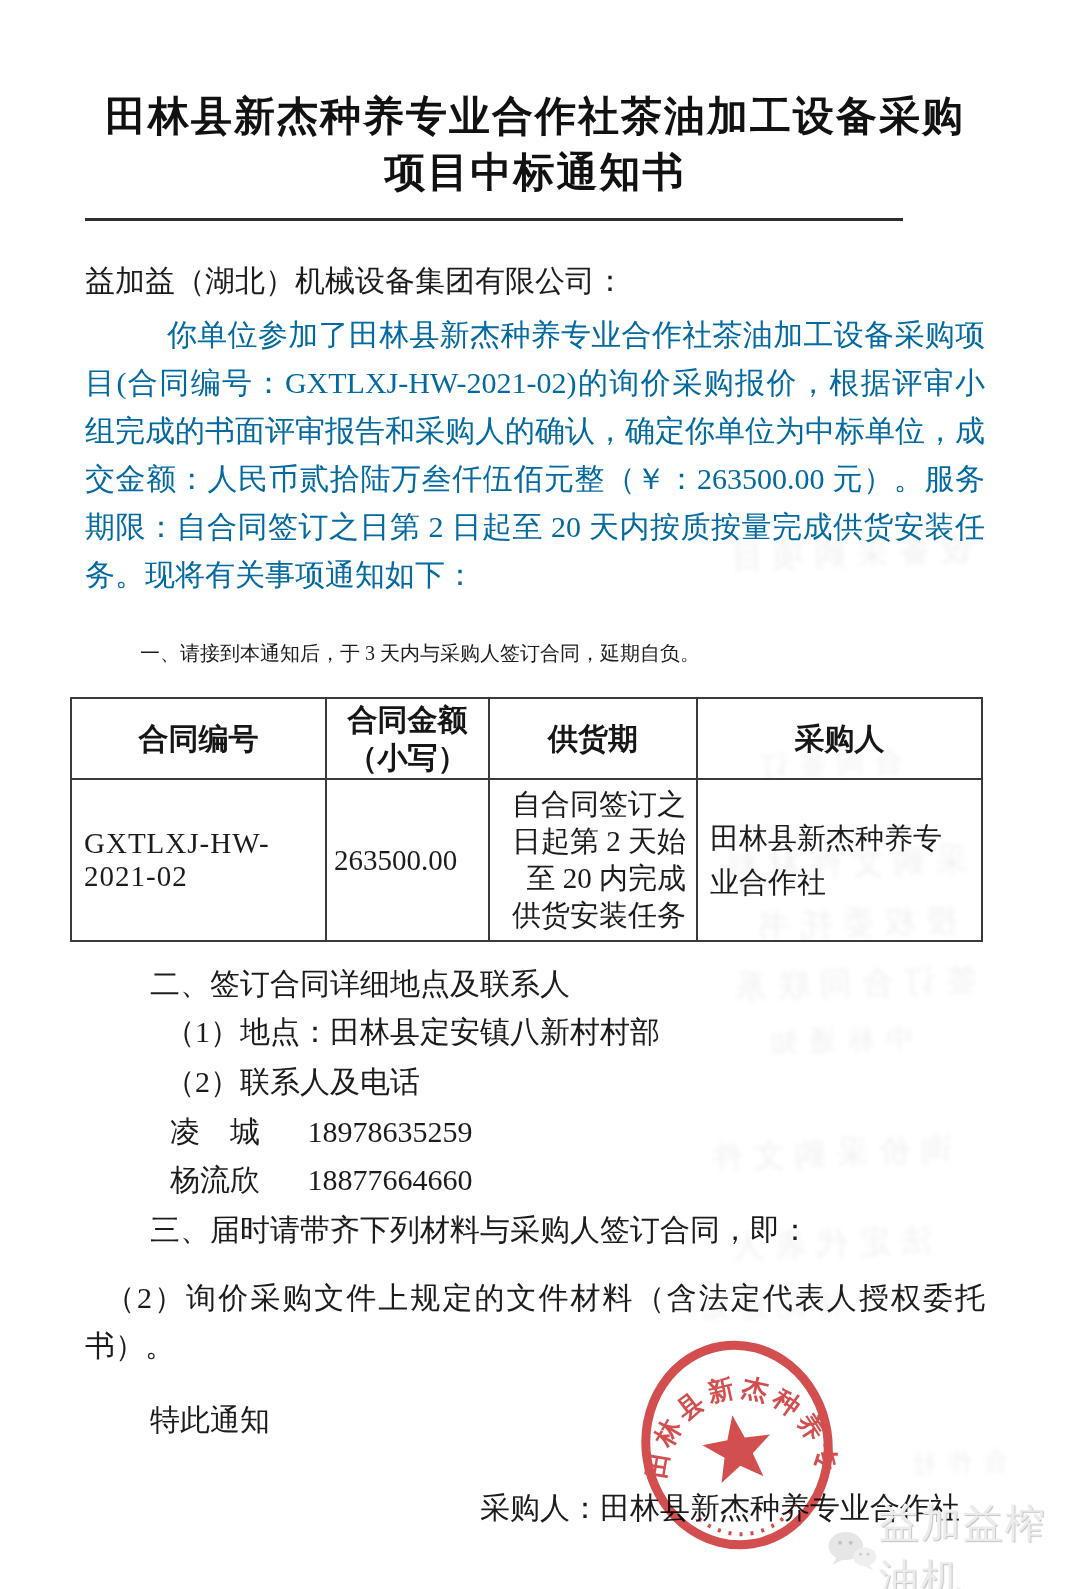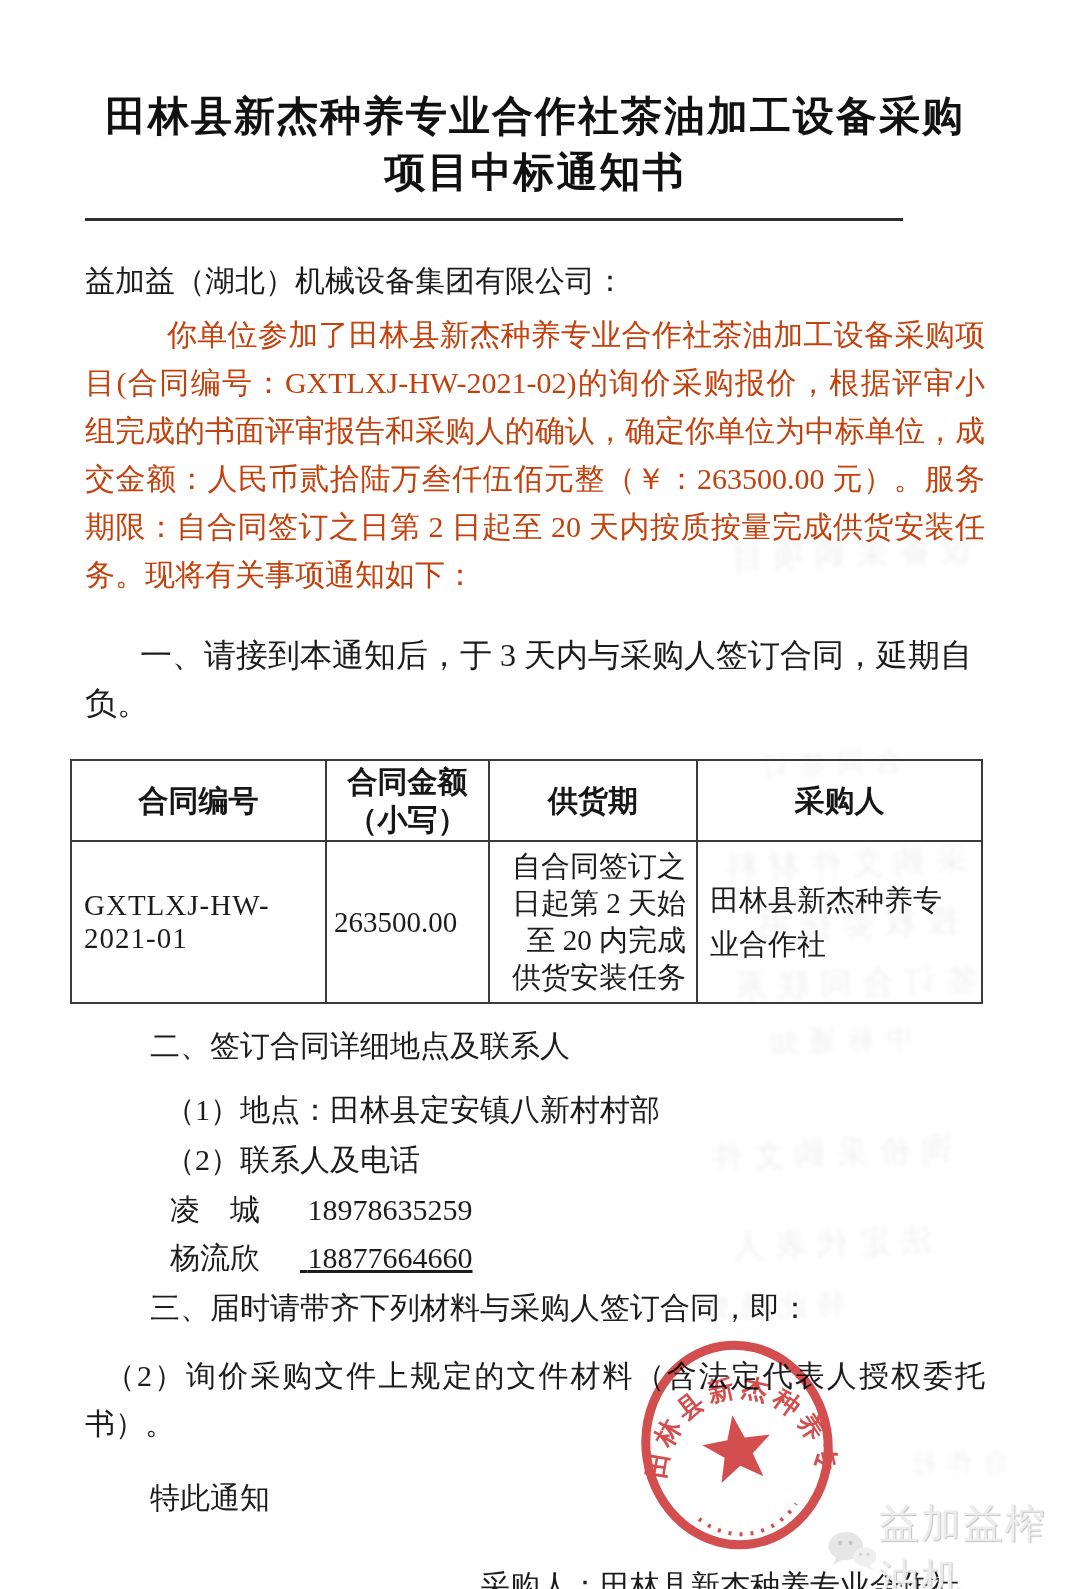--- a/index.html
+++ b/index.html
@@ -6,38 +6,38 @@
   .page{
     position:relative; width:1080px; height:1589px; background:#fff;
     overflow:hidden; color:#1c1c1c;
     font-family:"Liberation Serif","DejaVu Serif",serif;
   }
   .content{padding:88px 95px 0 85px;}
   .title{font-size:41px;font-weight:bold;text-align:center;line-height:56px;letter-spacing:2px;color:#111;}
   .rule{border:none;border-top:3px solid #2e2e2e;width:818px;margin:18px 0 0 0;}
   .line{font-size:30px;line-height:40px;}
   .recipient{margin-top:40px;}
-  .para1{margin-top:10px;font-size:30px;line-height:48px;text-align:justify;text-indent:82px;color:#c2410c;}
-  .item1{font-size:32px;line-height:48px;text-indent:55px;}
+  .para1{margin-top:10px;font-size:30px;line-height:48px;text-align:justify;text-indent:82px;color:#0369a1;}
+  .item1{font-size:20px;line-height:48px;text-indent:55px;}
   table.contract{
     border-collapse:collapse;table-layout:fixed;width:911px;margin:8px 0 0 -15px;
   }
   table.contract th,table.contract td{border:2px solid #3a3a3a;}
   table.contract th{font-size:30px;font-weight:bold;text-align:center;height:77px;white-space:pre-line;line-height:38px;color:#161616;}
   table.contract td{font-size:29px;height:147px;vertical-align:middle;}
   .td-code{text-align:left;padding-left:12px;letter-spacing:1px;}
   .td-amt{text-align:left;padding-left:7px;}
   .td-period{padding:6px 10px;line-height:37px;text-align:right;}
   .td-buyer{padding:6px 12px;line-height:44px;text-align:left;}
   .sec-heading{margin-top:22px;padding-left:65px;}
   .h2a{margin-top:22px;} .h3a{margin-top:10px;}
-  .sec2-item{padding-left:80px;margin-top:24px;}
+  .sec2-item{padding-left:80px;margin-top:8px;}
   .sec2-item2{padding-left:80px;margin-top:10px;}
   .contact-row{padding-left:85px;margin-top:10px;}
-  .contact-row.second{margin-top:8px;text-decoration:underline;}
+  .contact-row.second{margin-top:8px;}
   .contact-name{display:inline-block;width:130px;}
   .sec3-item{margin-top:8px;text-indent:20px;}
   .sec3-item2{margin-top:24px;text-indent:20px;font-size:30px;line-height:48px;text-align:justify;}
   .closing{padding-left:65px;margin-top:0px;}
   .buyer-line{margin-top:48px;padding-left:395px;}
   
   .seal{
     position:absolute;left:636px;top:1334px;width:202px;height:222px;
     transform:rotate(-9deg); mix-blend-mode:multiply; opacity:.9;
   }
@@ -85,21 +85,21 @@
       </colgroup>
       <tbody>
           <tr>
         <th>合同编号</th>
         <th>合同金额
 （小写）</th>
         <th>供货期</th>
         <th>采购人</th>
       </tr>
       <tr>
-        <td class="td-code">GXTLXJ-HW-2021-01</td>
+        <td class="td-code">GXTLXJ-HW-2021-02</td>
         <td class="td-amt">263500.00</td>
         <td class="td-period">自合同签订之日起第 2 天始至 20 内完成供货安装任务</td>
         <td class="td-buyer">田林县新杰种养专业合作社</td>
       </tr>
     </tbody>
       </table>
 
     <div class="line sec-heading h2a">二、签订合同详细地点及联系人</div>
     <div class="line sec2-item">（1）地点：田林县定安镇八新村村部</div>
     <div class="line sec2-item2">（2）联系人及电话</div>

